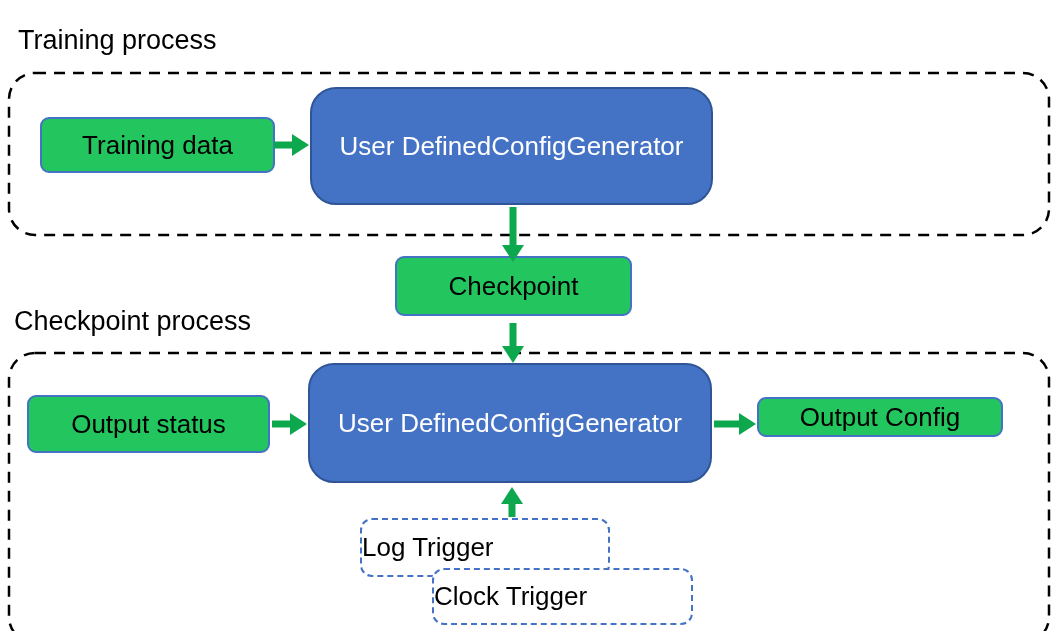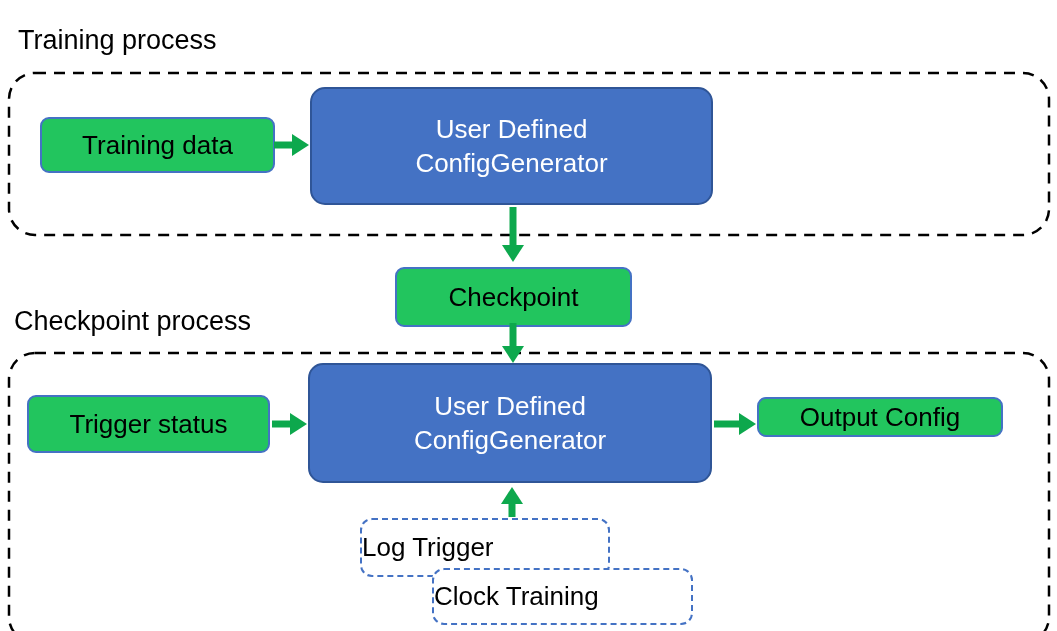--- a/index.html
+++ b/index.html
@@ -40,26 +40,26 @@
     border:2px solid var(--white-box-border);
     border-radius:9px;
     font-size:26px;
     color:var(--text-dark);
     text-align:center;
     z-index:2;
   }
   .generator {
     position:absolute;
     display:flex;
-    flex-direction:column;
+    flex-direction:row;
     align-items:center;
     justify-content:center;
     background:var(--box-blue-fill);
     border:2.5px solid var(--box-blue-border);
-    border-radius:15px;
+    border-radius:26px;
     color:var(--text-light);
     font-size:26px;
     line-height:34px;
     text-align:center;
     z-index:2;
   }
   .trigger {
     position:absolute;
     display:flex;
     align-items:center;
@@ -101,43 +101,43 @@
 
   <div class="box" style="left:40px; top:97px; width:235px; height:56px;">
     <span>Training data</span>
   </div>
 
   <div class="generator" style="left:310px; top:67px; width:403px; height:118px;">
     <span>User Defined</span>
     <span>ConfigGenerator</span>
   </div>
 
-  <div class="box" style="left:395px; top:247px; width:237px; height:60px;">
+  <div class="box" style="left:395px; top:236px; width:237px; height:60px;">
     <span>Checkpoint</span>
   </div>
 
   <div class="box" style="left:27px; top:375px; width:243px; height:58px;">
-    <span>Trigger status</span>
+    <span>Output status</span>
   </div>
 
   <div class="generator" style="left:308px; top:343px; width:404px; height:120px;">
     <span>User Defined</span>
     <span>ConfigGenerator</span>
   </div>
 
   <div class="box" style="left:757px; top:377px; width:246px; height:40px;">
     <span>Output Config</span>
   </div>
 
   <div class="trigger" style="left:360px; top:498px; width:250px; height:59px; z-index:2;">
     <span>Log Trigger</span>
   </div>
 
   <div class="trigger" style="left:432px; top:548px; width:261px; height:57px; z-index:3;">
-    <span>Clock Training</span>
+    <span>Clock Trigger</span>
   </div>
 
   <svg class="overlay" width="1057" height="631" viewBox="0 0 1057 631">
     <defs>
       <marker id="ah" markerUnits="userSpaceOnUse" markerWidth="17" markerHeight="22" viewBox="0 0 17 22" refX="2" refY="11" orient="auto">
         <path class="arrow-head-fill" d="M0,0 L17,11 L0,22 Z"></path>
       </marker>
     </defs>
 
     <rect class="container-rect" x="9" y="53" width="1040" height="162" rx="26" ry="26"></rect>

